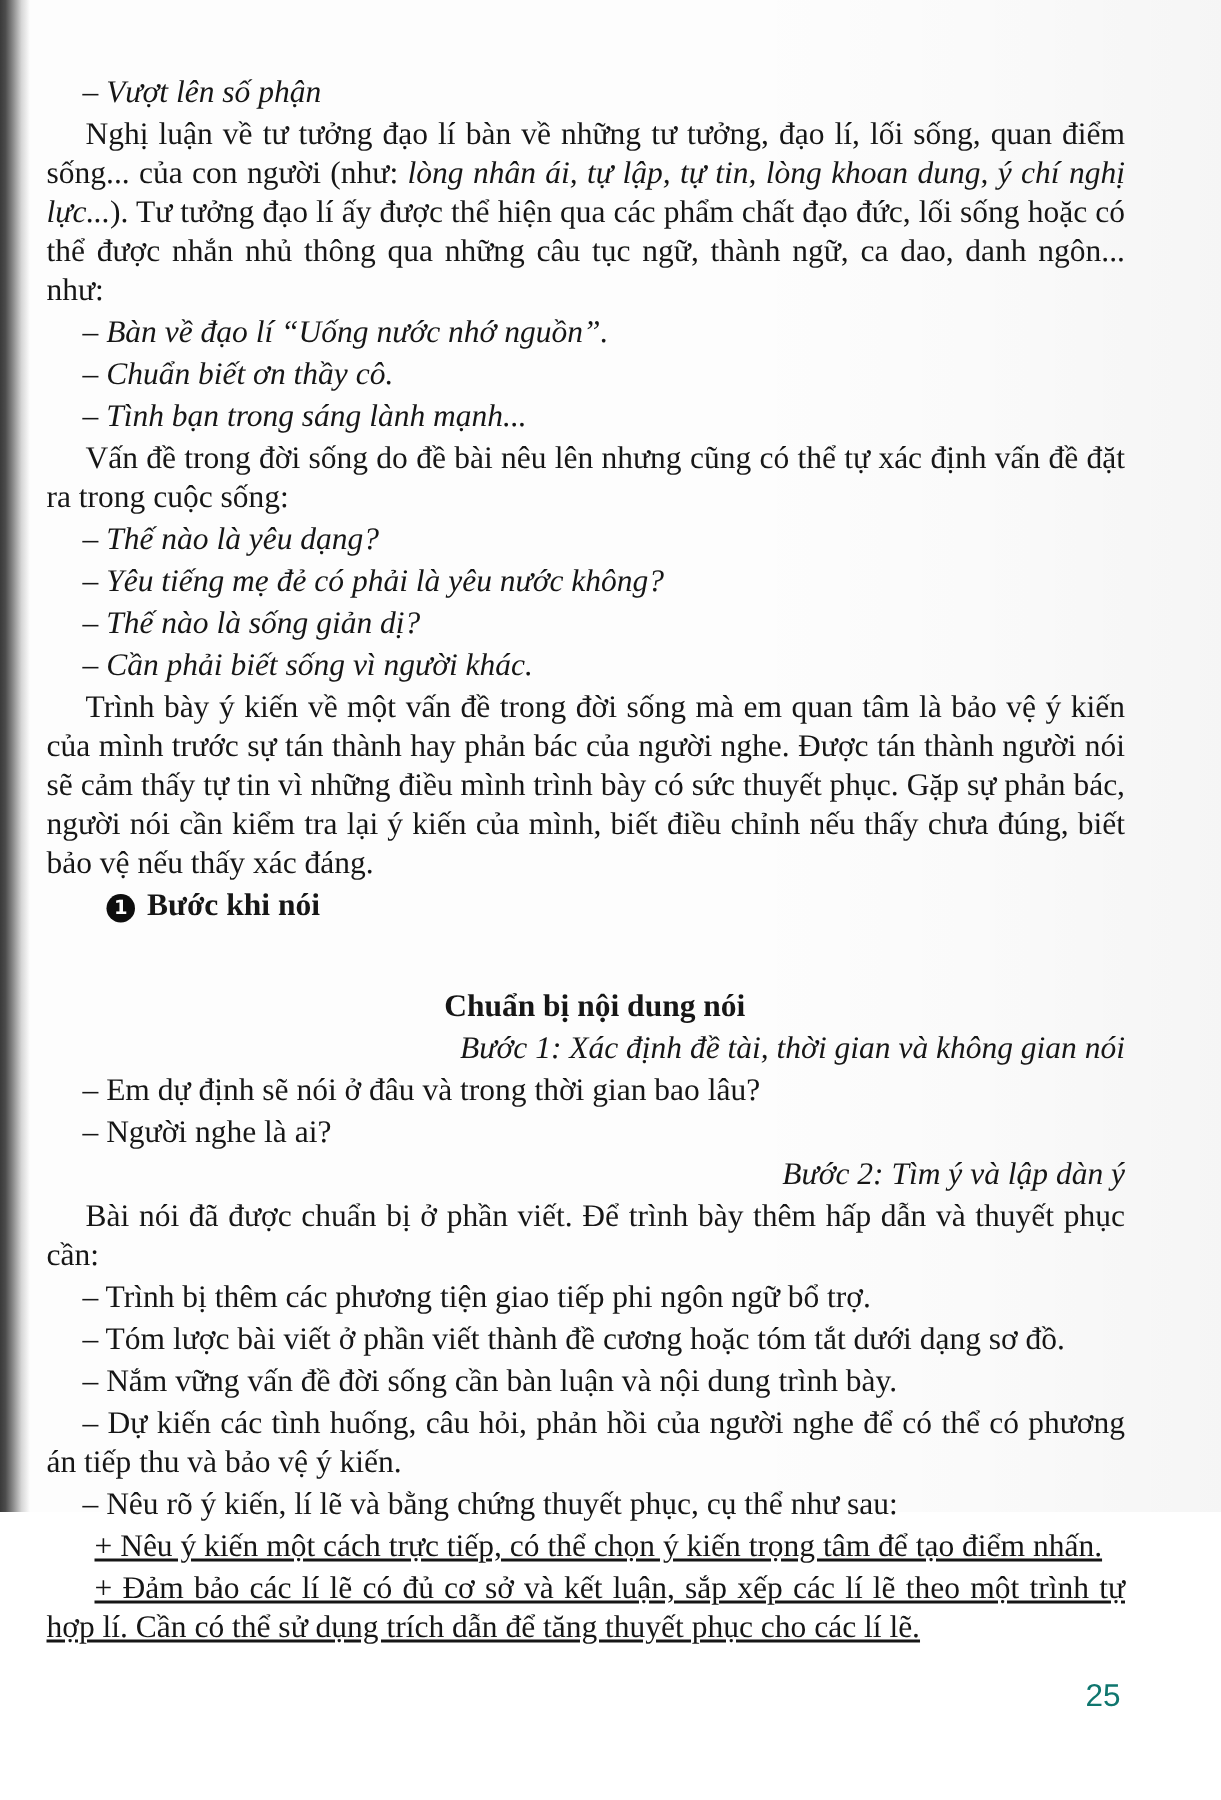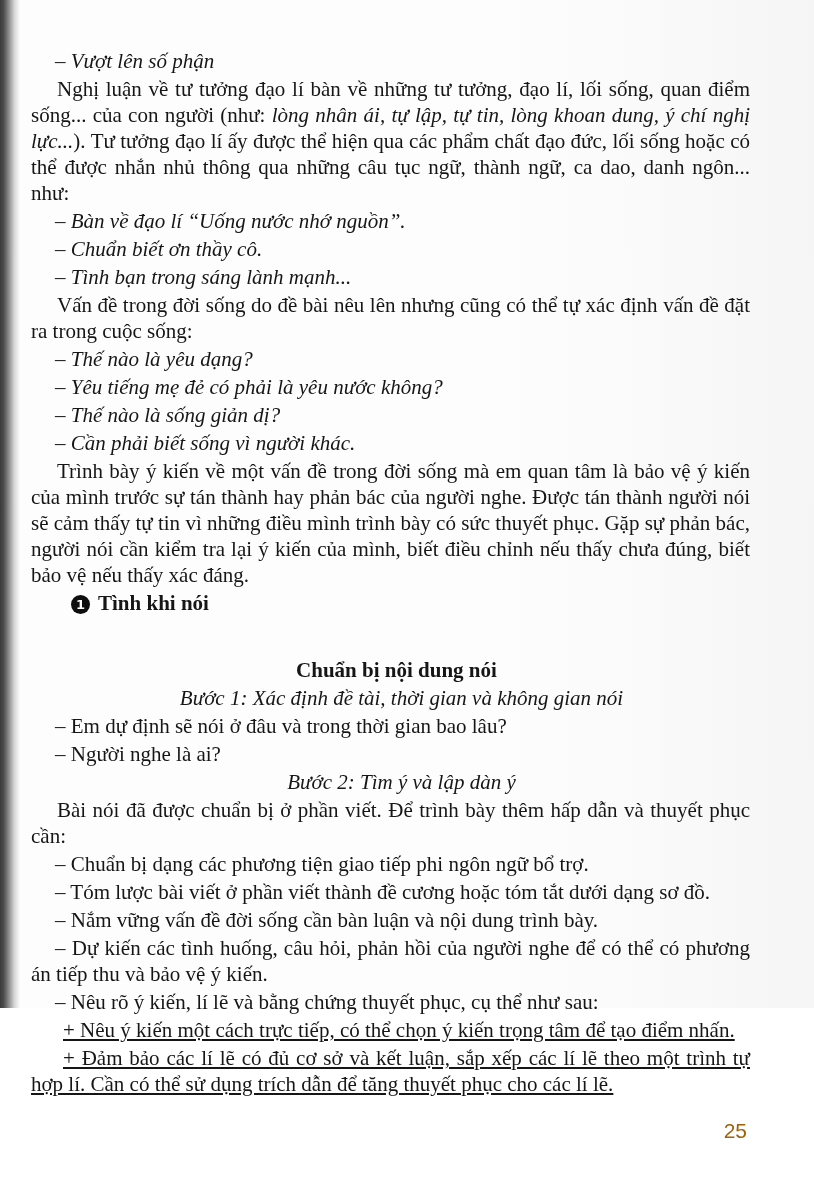--- a/index.html
+++ b/index.html
@@ -38,21 +38,21 @@
     line-height: 26px;
   }
   .block {
     text-align: justify;
     text-indent: 26px;
     margin-top: 2px;
   }
   .dash-italic { font-style: italic; text-indent: 24px; }
   .dash        { text-indent: 24px; }
   .plus        { text-indent: 32px; text-decoration: underline; }
-  .step        { font-style: italic; text-indent: 22px; text-align: center; }
+  .step        { font-style: italic; text-indent: 22px; text-align: right; }
   .heading-num {
     font-weight: 700;
     text-indent: 0; padding-left: 40px;
     text-align: left;
   }
   .heading {
     font-weight: 700;
     text-indent: 0; padding-left: 12px;
     text-align: center;
     margin-top: 41px;
@@ -69,21 +69,21 @@
     text-align: center;
     vertical-align: 1px;
     margin-right: 8px;
   }
   .it { font-style: italic; }
   .page-number {
     position: absolute;
     top: 1119px; right: 67px;
     font-family: "Liberation Sans", "DejaVu Sans", sans-serif;
     font-size: 21px;
-    color: #a16207;
+    color: #0f766e;
   }
 </style>
 </head>
 <body>
 
 <div class="page">
   <div class="scan-edge"></div>
   <div class="scan-shade"></div>
 
   <div class="content">
@@ -91,28 +91,28 @@
       <div class="block para"><span>Nghị luận về tư tưởng đạo lí bàn về những tư tưởng, đạo lí, lối sống, quan điểm sống... của con người (như: </span><span class="it">lòng nhân ái, tự lập, tự tin, lòng khoan dung, ý chí nghị lực...</span><span>). Tư tưởng đạo lí ấy được thể hiện qua các phẩm chất đạo đức, lối sống hoặc có thể được nhắn nhủ thông qua những câu tục ngữ, thành ngữ, ca dao, danh ngôn... như:</span></div>
       <div class="block dash-italic">– Bàn về đạo lí “Uống nước nhớ nguồn”.</div>
       <div class="block dash-italic">– Chuẩn biết ơn thầy cô.</div>
       <div class="block dash-italic">– Tình bạn trong sáng lành mạnh...</div>
       <div class="block para">Vấn đề trong đời sống do đề bài nêu lên nhưng cũng có thể tự xác định vấn đề đặt ra trong cuộc sống:</div>
       <div class="block dash-italic">– Thế nào là yêu dạng?</div>
       <div class="block dash-italic">– Yêu tiếng mẹ đẻ có phải là yêu nước không?</div>
       <div class="block dash-italic">– Thế nào là sống giản dị?</div>
       <div class="block dash-italic">– Cần phải biết sống vì người khác.</div>
       <div class="block para">Trình bày ý kiến về một vấn đề trong đời sống mà em quan tâm là bảo vệ ý kiến của mình trước sự tán thành hay phản bác của người nghe. Được tán thành người nói sẽ cảm thấy tự tin vì những điều mình trình bày có sức thuyết phục. Gặp sự phản bác, người nói cần kiểm tra lại ý kiến của mình, biết điều chỉnh nếu thấy chưa đúng, biết bảo vệ nếu thấy xác đáng.</div>
-      <div class="block heading-num"><span class="num-circle">1</span><span>Tình khi nói</span></div>
+      <div class="block heading-num"><span class="num-circle">1</span><span>Bước khi nói</span></div>
       <div class="block heading">Chuẩn bị nội dung nói</div>
       <div class="block step">Bước 1: Xác định đề tài, thời gian và không gian nói</div>
       <div class="block dash">– Em dự định sẽ nói ở đâu và trong thời gian bao lâu?</div>
       <div class="block dash">– Người nghe là ai?</div>
       <div class="block step">Bước 2: Tìm ý và lập dàn ý</div>
       <div class="block para">Bài nói đã được chuẩn bị ở phần viết. Để trình bày thêm hấp dẫn và thuyết phục cần:</div>
-      <div class="block dash">– Chuẩn bị dạng các phương tiện giao tiếp phi ngôn ngữ bổ trợ.</div>
+      <div class="block dash">– Trình bị thêm các phương tiện giao tiếp phi ngôn ngữ bổ trợ.</div>
       <div class="block dash">– Tóm lược bài viết ở phần viết thành đề cương hoặc tóm tắt dưới dạng sơ đồ.</div>
       <div class="block dash">– Nắm vững vấn đề đời sống cần bàn luận và nội dung trình bày.</div>
       <div class="block dash">– Dự kiến các tình huống, câu hỏi, phản hồi của người nghe để có thể có phương án tiếp thu và bảo vệ ý kiến.</div>
       <div class="block dash">– Nêu rõ ý kiến, lí lẽ và bằng chứng thuyết phục, cụ thể như sau:</div>
       <div class="block plus">+ Nêu ý kiến một cách trực tiếp, có thể chọn ý kiến trọng tâm để tạo điểm nhấn.</div>
       <div class="block plus">+ Đảm bảo các lí lẽ có đủ cơ sở và kết luận, sắp xếp các lí lẽ theo một trình tự hợp lí. Cần có thể sử dụng trích dẫn để tăng thuyết phục cho các lí lẽ.</div>
     </div>
 
   <div class="page-number">25</div>
 </div>

